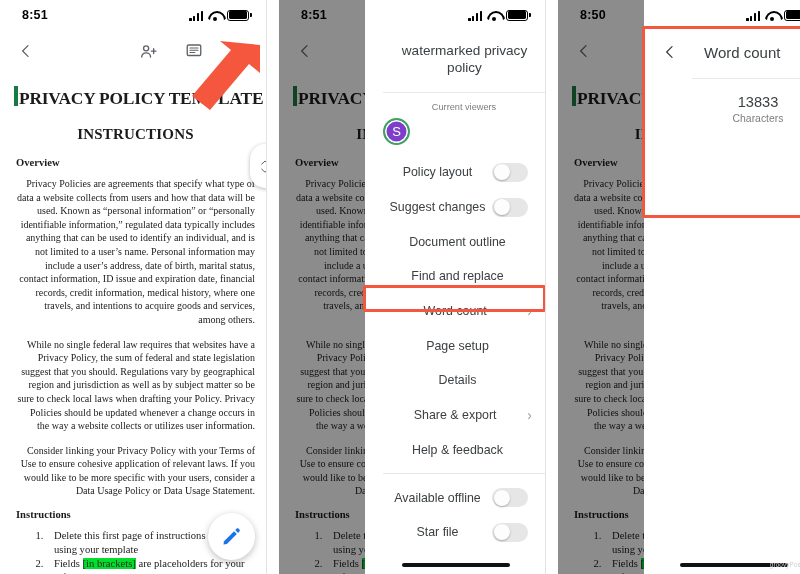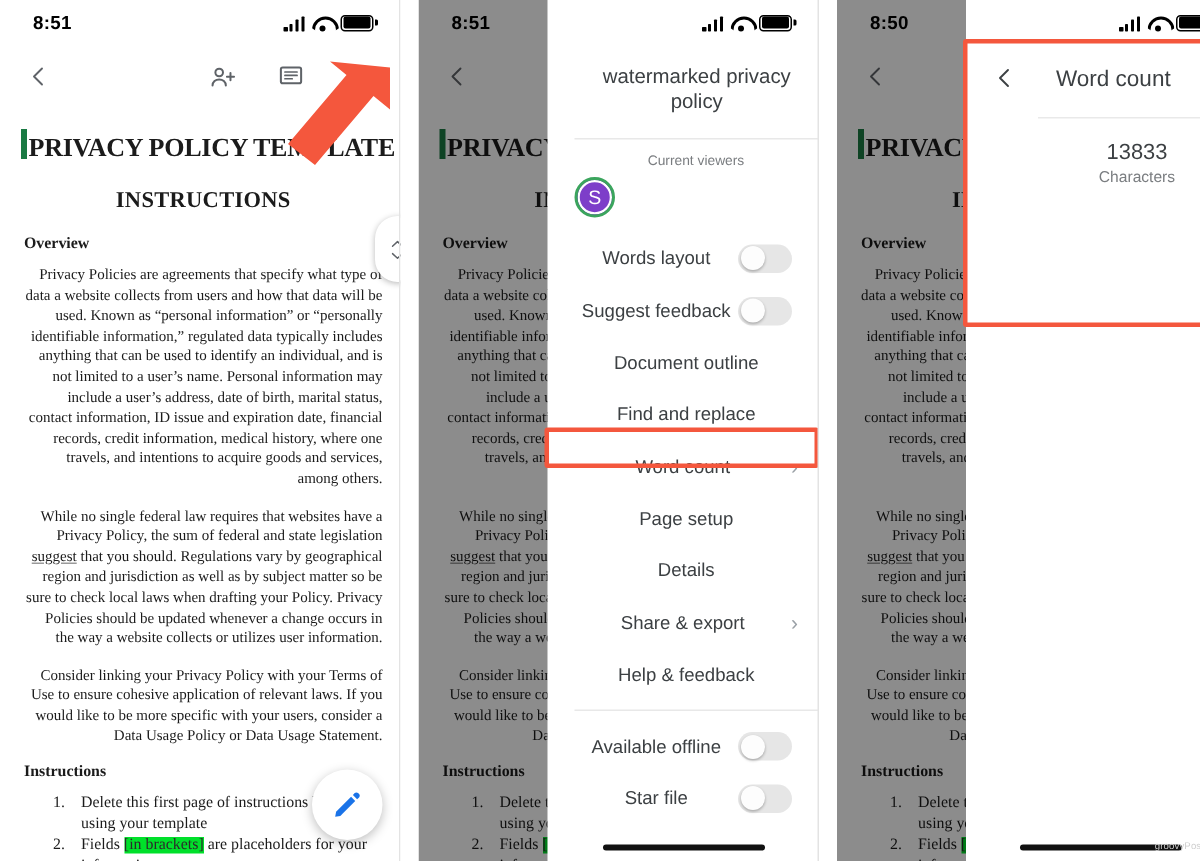--- a/index.html
+++ b/index.html
@@ -128,21 +128,21 @@
     font-size: 10.6px;
     font-weight: bold;
     margin: 0 0 9px 0;
   }
   .doc p {
     font-size: 10px;
     line-height: 13.6px;
     margin: 0 0 11px 0;
     text-align: right;
   }
-  .doc p .ul { text-decoration: underline; text-decoration-color:#9a9a9a; }
+  .doc p .ul { text-decoration-color:#9a9a9a; }
   .doc ol {
     font-size: 10.6px;
     line-height: 13.6px;
     margin: 6px 0 0 0;
     padding-left: 30px;
   }
   .doc ol li { margin-bottom: 1px; padding-left: 8px; }
   .hl-green { background: #00e02a; color:#2b2b2b; }
 
   
@@ -469,28 +469,28 @@
       <div class="menu-divider"></div>
 
       <div class="viewers-label">Current viewers</div>
       <div class="avatar-row">
         <div class="avatar">S</div>
       </div>
 
       <div class="menu-list">
 
         <div class="menu-item">
-          <span class="label">Words layout</span>
+          <span class="label">Policy layout</span>
           <span class="toggle">
               <span class="knob"></span>
             </span>
         </div>
 
         <div class="menu-item">
-          <span class="label">Suggest feedback</span>
+          <span class="label">Suggest changes</span>
           <span class="toggle">
               <span class="knob"></span>
             </span>
         </div>
 
         <div class="menu-item">
           <span class="label">Document outline</span>
         </div>
 
         <div class="menu-item">

